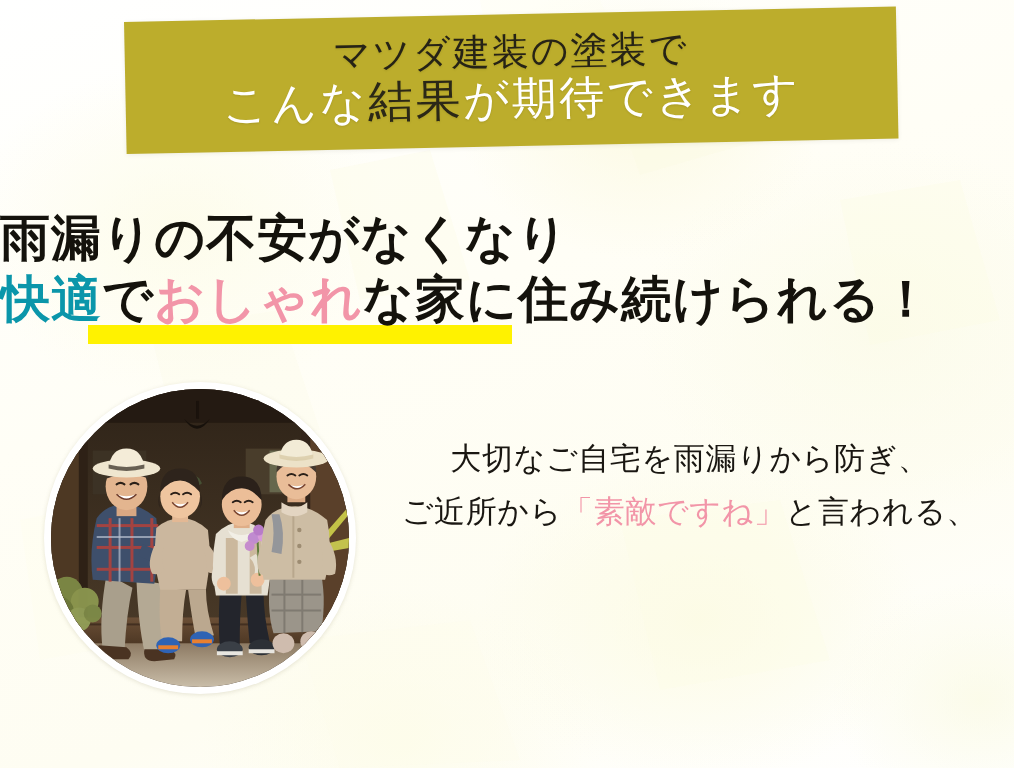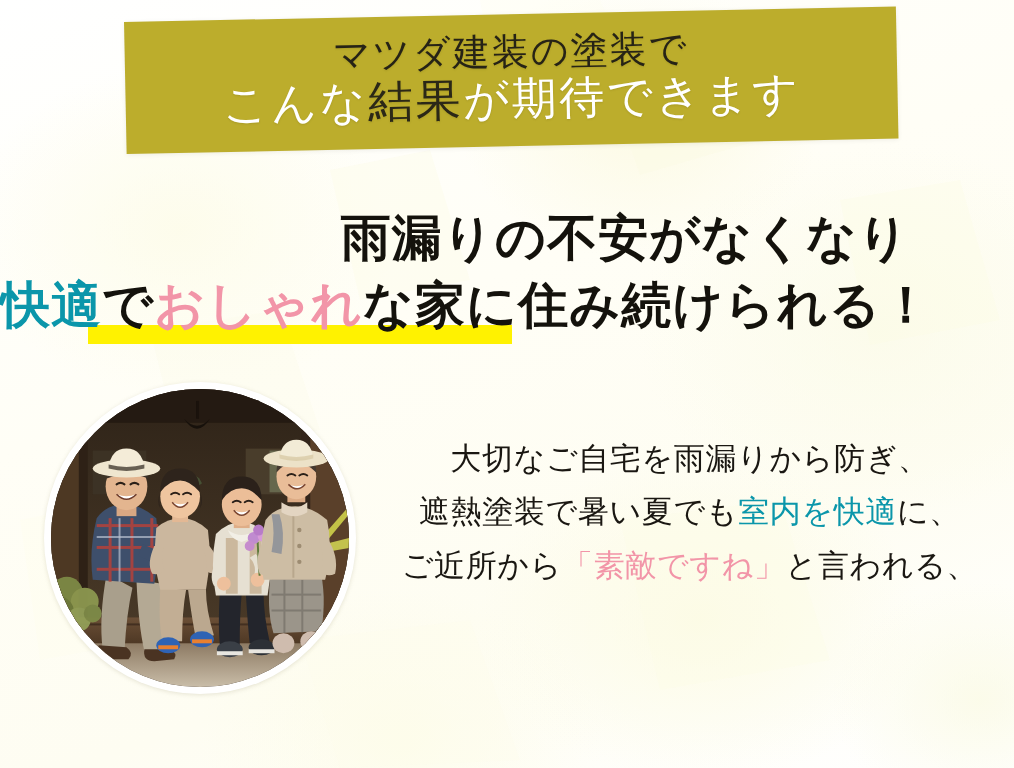--- a/index.html
+++ b/index.html
@@ -80,34 +80,33 @@
   .ribbon-line.l2 .dark {
     color: #2b2817;
   }
 
   
   #headline {
     position: absolute;
     left: 0;
     top: 208px;
     width: 910px;
-    text-align: right;
+    text-align: left;
   }
   .hl-line {
     font-family: "DejaVu Sans", "Liberation Sans", sans-serif;
     font-weight: bold;
     font-size: 50px;
     line-height: 1.22;
     letter-spacing: 0.02em;
     color: #14120c;
     white-space: nowrap;
   }
   .hl-line.l2 {
     position: relative;
-    margin-top: 6px;
     display: inline-block;
   }
   
   #marker {
     position: absolute;
     left: 88px;
     top: 325px;
     width: 424px;
     height: 19px;
     background: #fff200;
@@ -374,15 +373,14 @@
       <path d="M239 96 q9 9 17 0 q-9 4 -17 0z" fill="#ffffff"></path>
       <path d="M239 96 q9 9 17 0" stroke="#7a4530" stroke-width="1.5" fill="none"></path>
 
       <rect x="0" y="0" width="300" height="300" fill="none"></rect>
     </svg>
   </div>
 </div>
 
 <div id="body-copy">
   <div class="bc-line">大切なご自宅を雨漏りから防ぎ、</div>
-  <div class="bc-line"><span>遮熱塗装で暑い夏でも</span><span class="teal">室内を快適</span><span>に、</span></div>
   <div class="bc-line"><span>ご近所から</span><span class="pink">「素敵ですね」</span><span>と言われる、</span></div>
 </div>
 
 </body></html>

